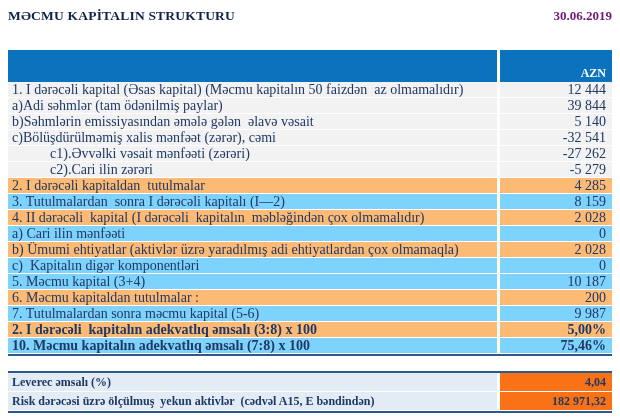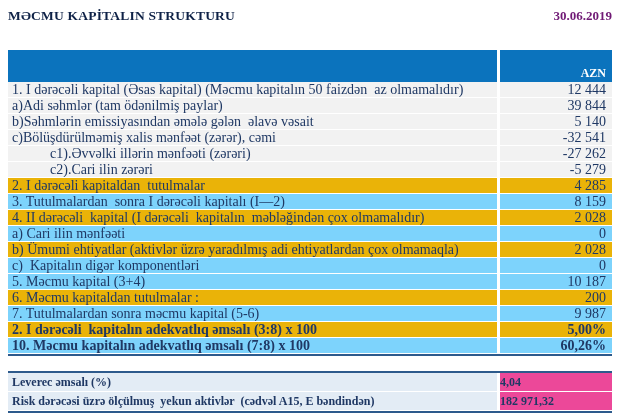--- a/index.html
+++ b/index.html
@@ -38,39 +38,39 @@
   .trow { display: flex; height: 16px; line-height: 15px; font-size: 14px; }
   .trow .cell-label {
     flex: 0 0 492px; padding-left: 4px; border-right: 3px solid #ffffff;
     border-bottom: 1px solid #ffffff; white-space: pre; overflow: hidden;
   }
   .trow .cell-value {
     flex: 1 1 auto; text-align: right; padding-right: 6px;
     border-bottom: 1px solid #ffffff;
   }
   .trow.tone-gray  .cell-label, .trow.tone-gray  .cell-value { background: #f2f2f2; }
-  .trow.tone-blue  .cell-label, .trow.tone-blue  .cell-value { background: #eab308; }
+  .trow.tone-blue  .cell-label, .trow.tone-blue  .cell-value { background: #fdba74; }
   .trow.tone-white .cell-label, .trow.tone-white .cell-value { background: #7dd3fc; }
   .trow.is-bold { font-weight: bold; }
   .trow.is-indent .cell-label { padding-left: 42px; }
 
   
   .foot-table {
     margin: 15px 8px 0 8px; width: 604px;
     border-top: 2px solid #2d5a8c; border-bottom: 2px solid #2d5a8c;
   }
   .frow { display: flex; height: 19px; line-height: 18px; font-size: 12px; font-weight: bold; }
   .frow .cell-label {
     flex: 0 0 492px; padding-left: 4px; background: #e3ecf5;
     border-right: 3px solid #ffffff; border-bottom: 1px solid #ffffff;
     white-space: pre; overflow: hidden;
   }
   .frow .cell-value {
-    flex: 1 1 auto; text-align: left; padding-right: 6px;
-    background: #ec4899; border-bottom: 1px solid #ffffff;
+    flex: 1 1 auto; text-align: right; padding-right: 6px;
+    background: #f97316; border-bottom: 1px solid #ffffff;
   }
 </style>
 </head>
 <body>
 
 <div class="page">
 
   <div class="titlebar">
     <div class="doc-title">MƏCMU KAPİTALIN STRUKTURU</div>
     <div class="doc-date">30.06.2019</div>
@@ -92,21 +92,21 @@
         </div>
         <div class="trow tone-gray">
           <div class="cell-label">b)Səhmlərin emissiyasından əmələ gələn  əlavə vəsait</div>
           <div class="cell-value">5 140</div>
         </div>
         <div class="trow tone-gray">
           <div class="cell-label">c)Bölüşdürülməmiş xalis mənfəət (zərər), cəmi</div>
           <div class="cell-value">-32 541</div>
         </div>
         <div class="trow tone-gray is-indent">
-          <div class="cell-label">c1).Əvvəlki illərin mənfəəti (zərəri)</div>
+          <div class="cell-label">c1).Əvvəlki vəsait mənfəəti (zərəri)</div>
           <div class="cell-value">-27 262</div>
         </div>
         <div class="trow tone-gray is-indent">
           <div class="cell-label">c2).Cari ilin zərəri</div>
           <div class="cell-value">-5 279</div>
         </div>
         <div class="trow tone-blue">
           <div class="cell-label">2. I dərəcəli kapitaldan  tutulmalar</div>
           <div class="cell-value">4 285</div>
         </div>
@@ -141,21 +141,21 @@
         <div class="trow tone-white">
           <div class="cell-label">7. Tutulmalardan sonra məcmu kapital (5-6)</div>
           <div class="cell-value">9 987</div>
         </div>
         <div class="trow tone-blue is-bold">
           <div class="cell-label">2. I dərəcəli  kapitalın adekvatlıq əmsalı (3:8) x 100</div>
           <div class="cell-value">5,00%</div>
         </div>
         <div class="trow tone-white is-bold">
           <div class="cell-label">10. Məcmu kapitalın adekvatlıq əmsalı (7:8) x 100</div>
-          <div class="cell-value">60,26%</div>
+          <div class="cell-value">75,46%</div>
         </div>
       </div>
   </div>
 
   <div class="foot-table">
     <div id="footer-body">
         <div class="frow">
           <div class="cell-label">Leverec əmsalı (%)</div>
           <div class="cell-value">4,04</div>
         </div>

